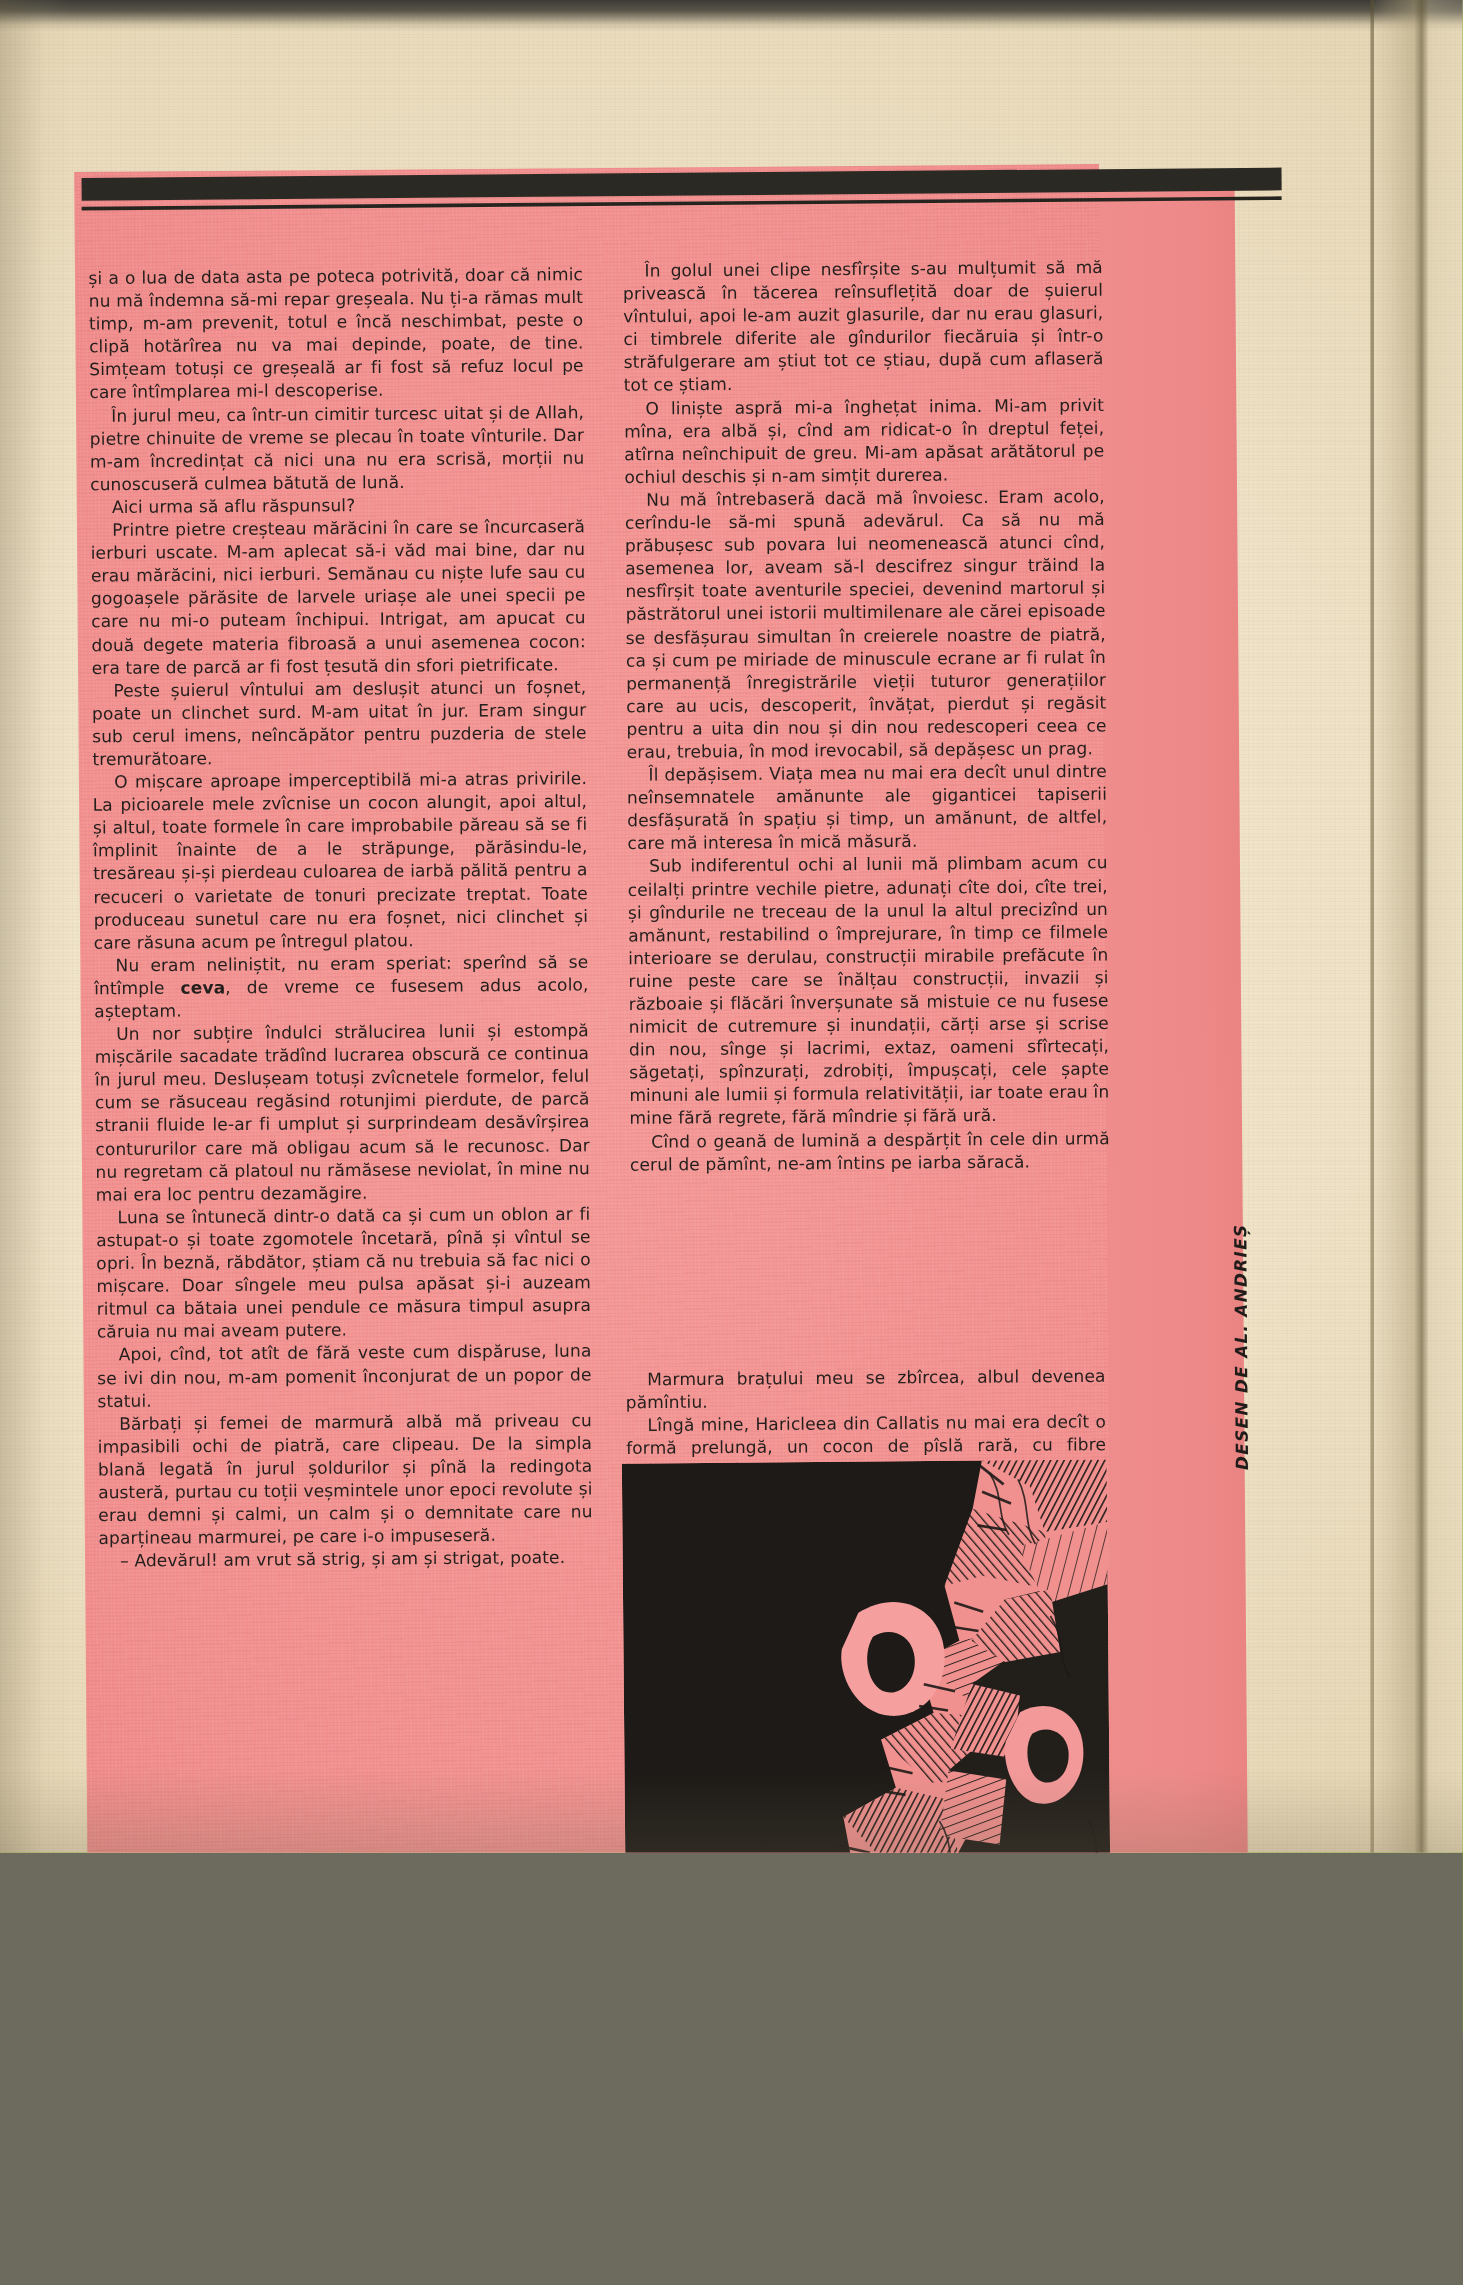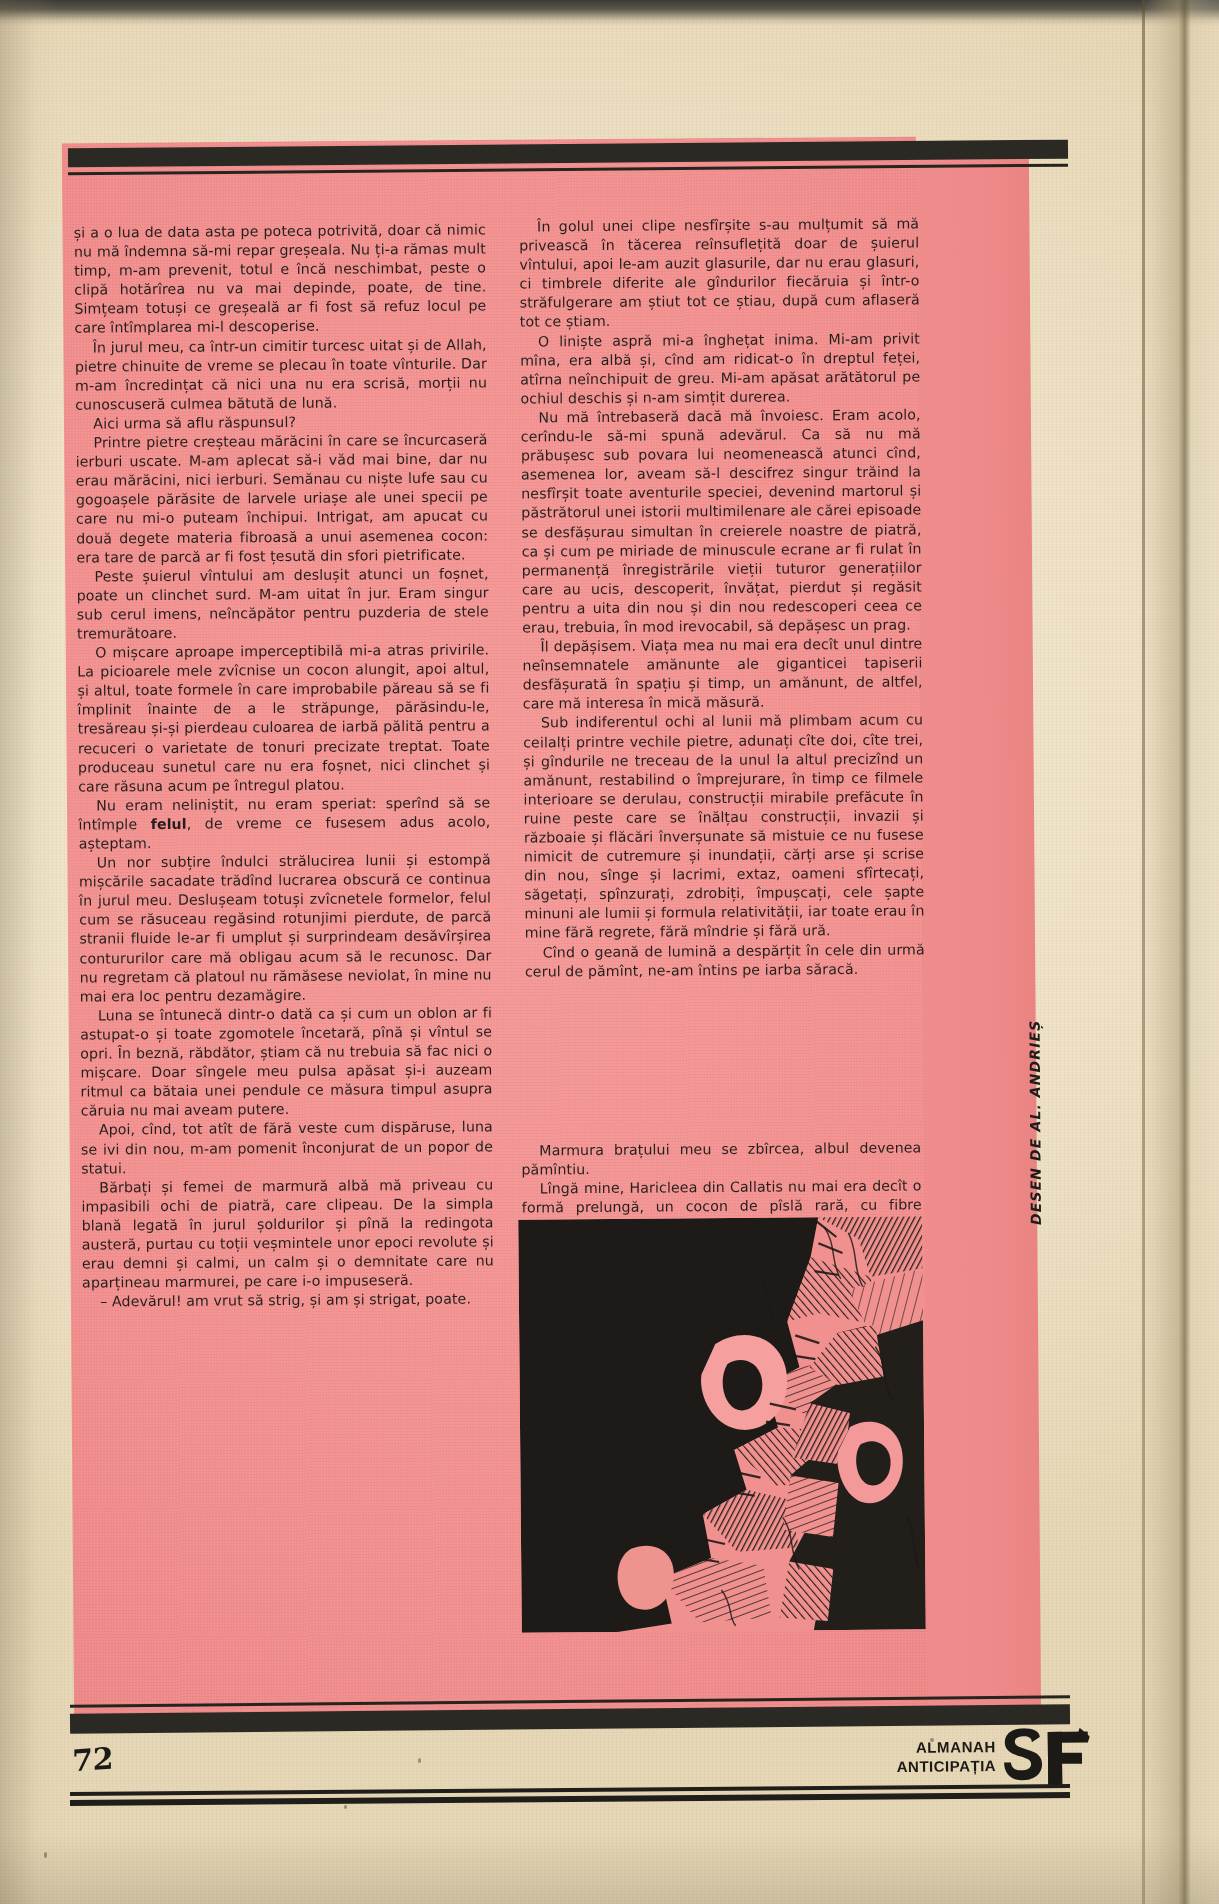--- a/index.html
+++ b/index.html
@@ -3,21 +3,21 @@
 <meta charset="utf-8">
 <style>
   html, body {
     margin: 0;
     padding: 0;
     background: #6d6a5e;
   }
   .page {
     position: relative;
     width: 1219px;
-    height: 1904px;
+    height: 1544px;
     overflow: hidden;
     background: #84cc16;
     font-family: "DejaVu Sans", sans-serif;
     text-decoration: underline;
   }
 
   
   .paper {
     position: absolute;
     left: 0; top: 0;
@@ -250,21 +250,21 @@
   <div class="rule-bot-thin"></div>
   <div class="rule-bot"></div>
 
   <div class="col col-left">
     <p class="noindent">și a o lua de data asta pe poteca potrivită, doar că nimic nu mă îndemna să-mi repar greșeala. Nu ți-a rămas mult timp, m-am prevenit, totul e încă neschimbat, peste o clipă hotărîrea nu va mai depinde, poate, de tine. Simțeam totuși ce greșeală ar fi fost să refuz locul pe care întîmplarea mi-l descoperise.</p>
     <p>În jurul meu, ca într-un cimitir turcesc uitat și de Allah, pietre chinuite de vreme se plecau în toate vînturile. Dar m-am încredințat că nici una nu era scrisă, morții nu cunoscuseră culmea bătută de lună.</p>
     <p>Aici urma să aflu răspunsul?</p>
     <p>Printre pietre creșteau mărăcini în care se încurcaseră ierburi uscate. M-am aplecat să-i văd mai bine, dar nu erau mărăcini, nici ierburi. Semănau cu niște lufe sau cu gogoașele părăsite de larvele uriașe ale unei specii pe care nu mi-o puteam închipui. Intrigat, am apucat cu două degete materia fibroasă a unui asemenea cocon: era tare de parcă ar fi fost țesută din sfori pietrificate.</p>
     <p>Peste șuierul vîntului am deslușit atunci un foșnet, poate un clinchet surd. M-am uitat în jur. Eram singur sub cerul imens, neîncăpător pentru puzderia de stele tremurătoare.</p>
     <p>O mișcare aproape imperceptibilă mi-a atras privirile. La picioarele mele zvîcnise un cocon alungit, apoi altul, și altul, toate formele în care improbabile păreau să se fi împlinit înainte de a le străpunge, părăsindu-le, tresăreau și-și pierdeau culoarea de iarbă pălită pentru a recuceri o varietate de tonuri precizate treptat. Toate produceau sunetul care nu era foșnet, nici clinchet și care răsuna acum pe întregul platou.</p>
-    <p id="p-emph">Nu eram neliniștit, nu eram speriat: sperînd să se întîmple <b class="emph">felul</b>, de vreme ce fusesem adus acolo, așteptam.</p>
+    <p id="p-emph">Nu eram neliniștit, nu eram speriat: sperînd să se întîmple <b class="emph">ceva</b>, de vreme ce fusesem adus acolo, așteptam.</p>
     <p>Un nor subțire îndulci strălucirea lunii și estompă mișcările sacadate trădînd lucrarea obscură ce continua în jurul meu. Deslușeam totuși zvîcnetele formelor, felul cum se răsuceau regăsind rotunjimi pierdute, de parcă stranii fluide le-ar fi umplut și surprindeam desăvîrșirea contururilor care mă obligau acum să le recunosc. Dar nu regretam că platoul nu rămăsese neviolat, în mine nu mai era loc pentru dezamăgire.</p>
     <p>Luna se întunecă dintr-o dată ca și cum un oblon ar fi astupat-o și toate zgomotele încetară, pînă și vîntul se opri. În beznă, răbdător, știam că nu trebuia să fac nici o mișcare. Doar sîngele meu pulsa apăsat și-i auzeam ritmul ca bătaia unei pendule ce măsura timpul asupra căruia nu mai aveam putere.</p>
     <p>Apoi, cînd, tot atît de fără veste cum dispăruse, luna se ivi din nou, m-am pomenit înconjurat de un popor de statui.</p>
     <p>Bărbați și femei de marmură albă mă priveau cu impasibili ochi de piatră, care clipeau. De la simpla blană legată în jurul șoldurilor și pînă la redingota austeră, purtau cu toții veșmintele unor epoci revolute și erau demni și calmi, un calm și o demnitate care nu aparțineau marmurei, pe care i-o impuseseră.</p>
     <p>– Adevărul! am vrut să strig, și am și strigat, poate.</p>
   </div>
 
   <div class="col col-right">
     <p>În golul unei clipe nesfîrșite s-au mulțumit să mă privească în tăcerea reînsuflețită doar de șuierul vîntului, apoi le-am auzit glasurile, dar nu erau glasuri, ci timbrele diferite ale gîndurilor fiecăruia și într-o străfulgerare am știut tot ce știau, după cum aflaseră tot ce știam.</p>
     <p>O liniște aspră mi-a înghețat inima. Mi-am privit mîna, era albă și, cînd am ridicat-o în dreptul feței, atîrna neînchipuit de greu. Mi-am apăsat arătătorul pe ochiul deschis și n-am simțit durerea.</p>

